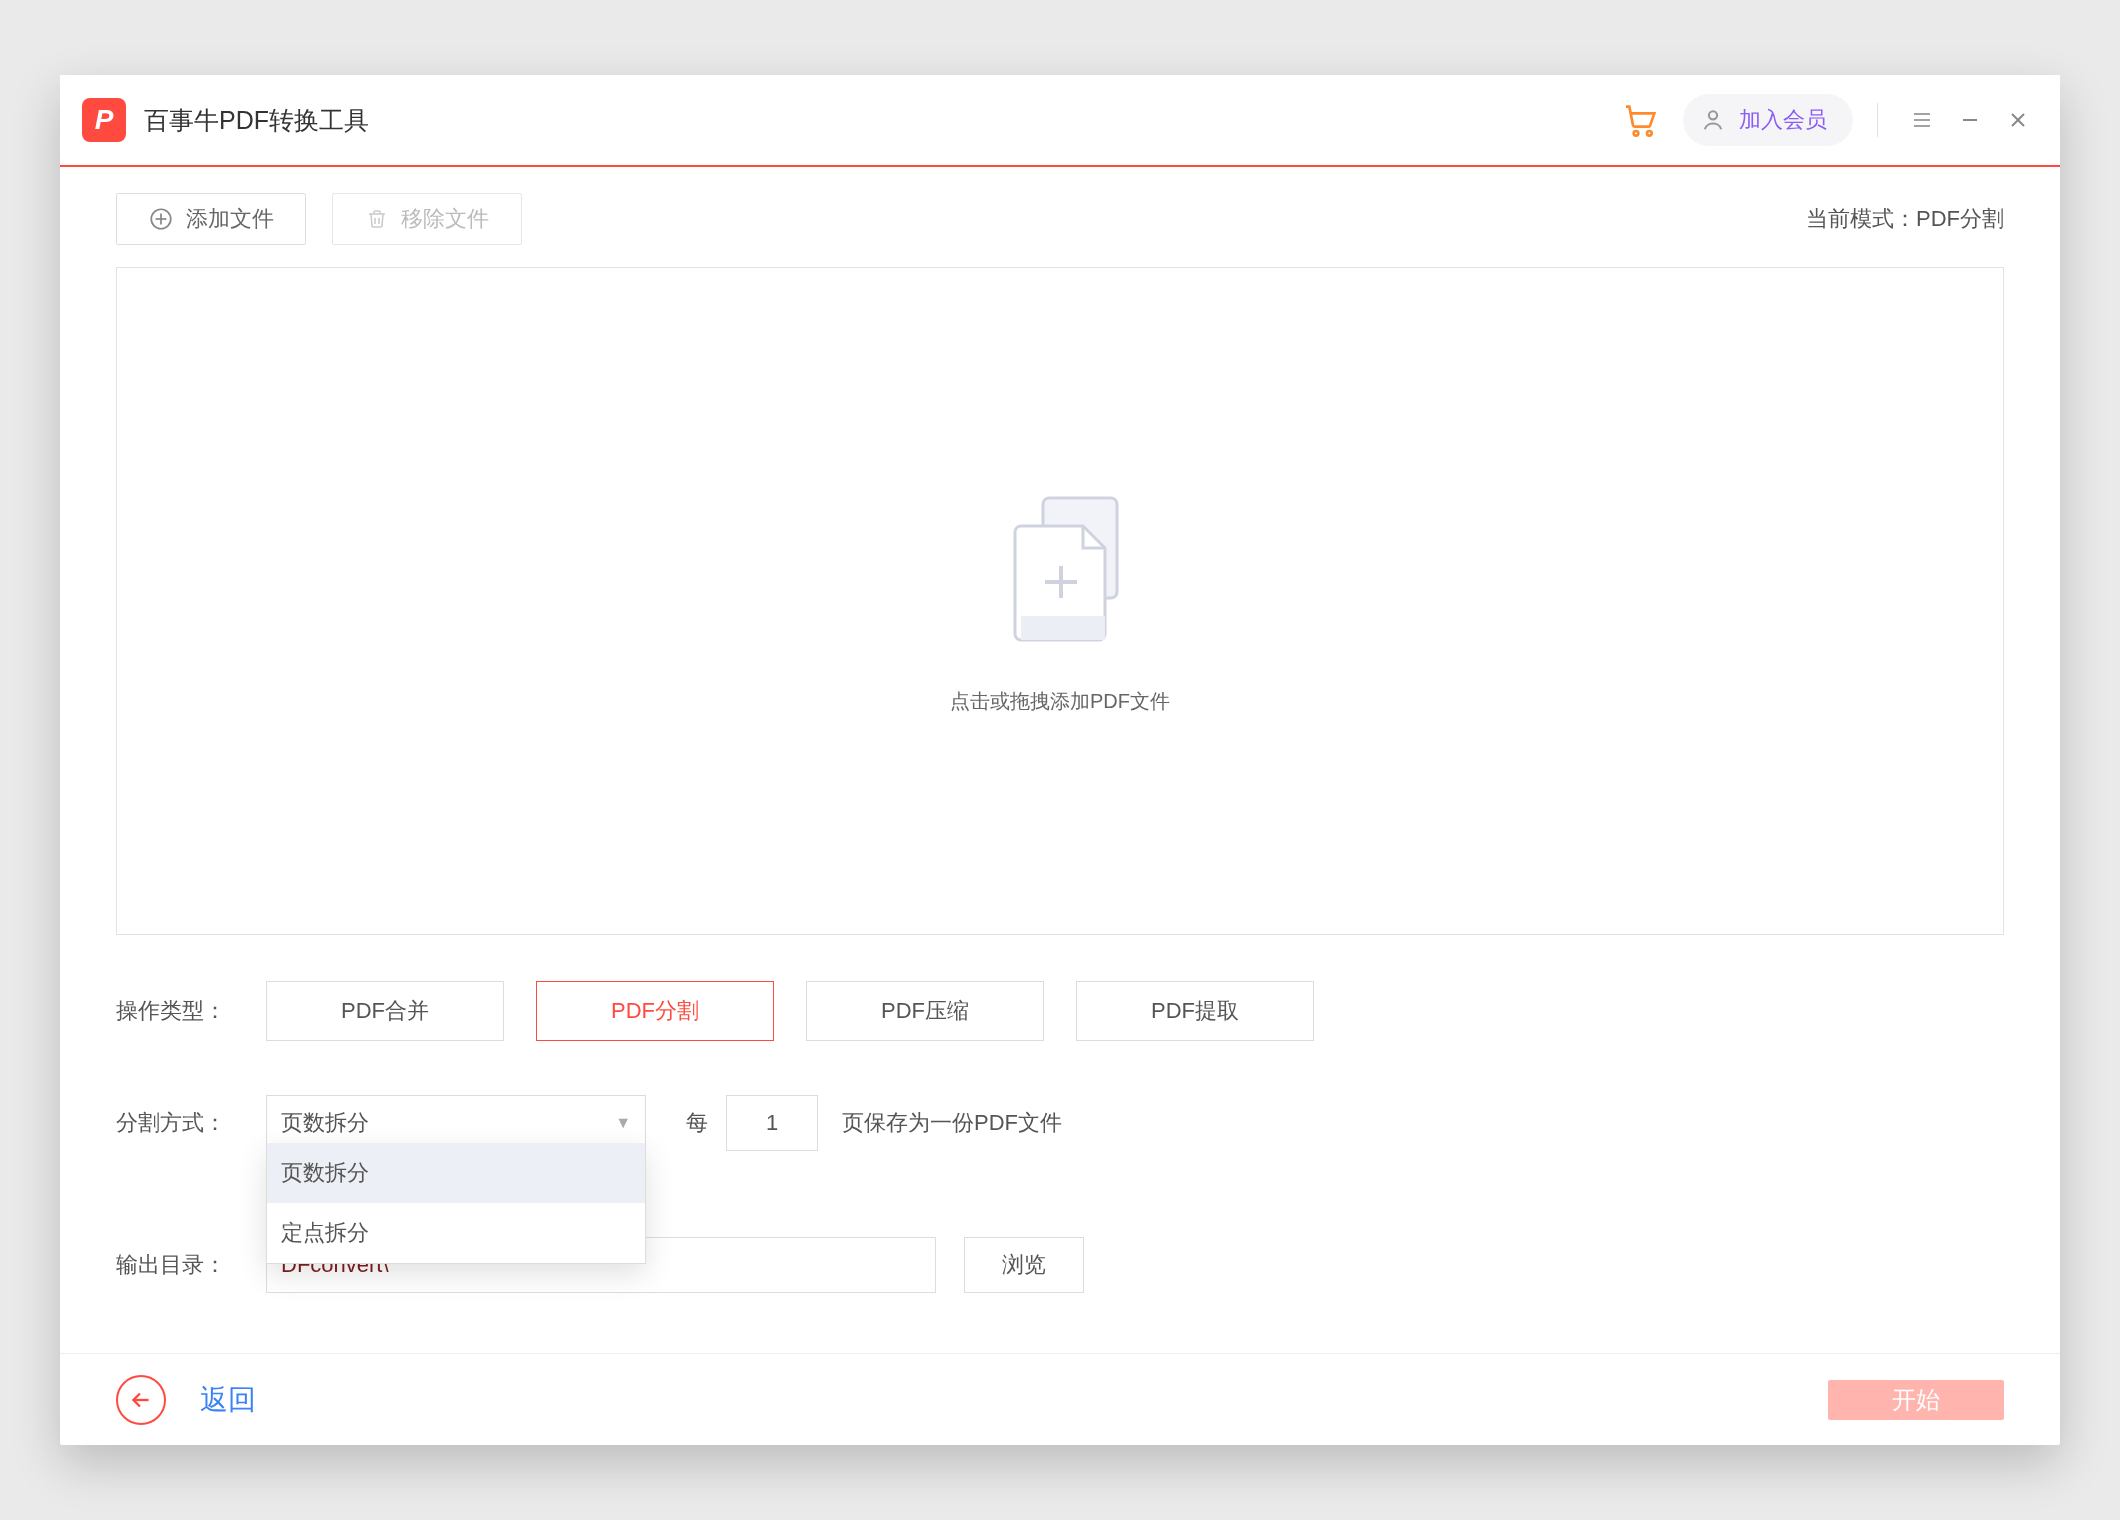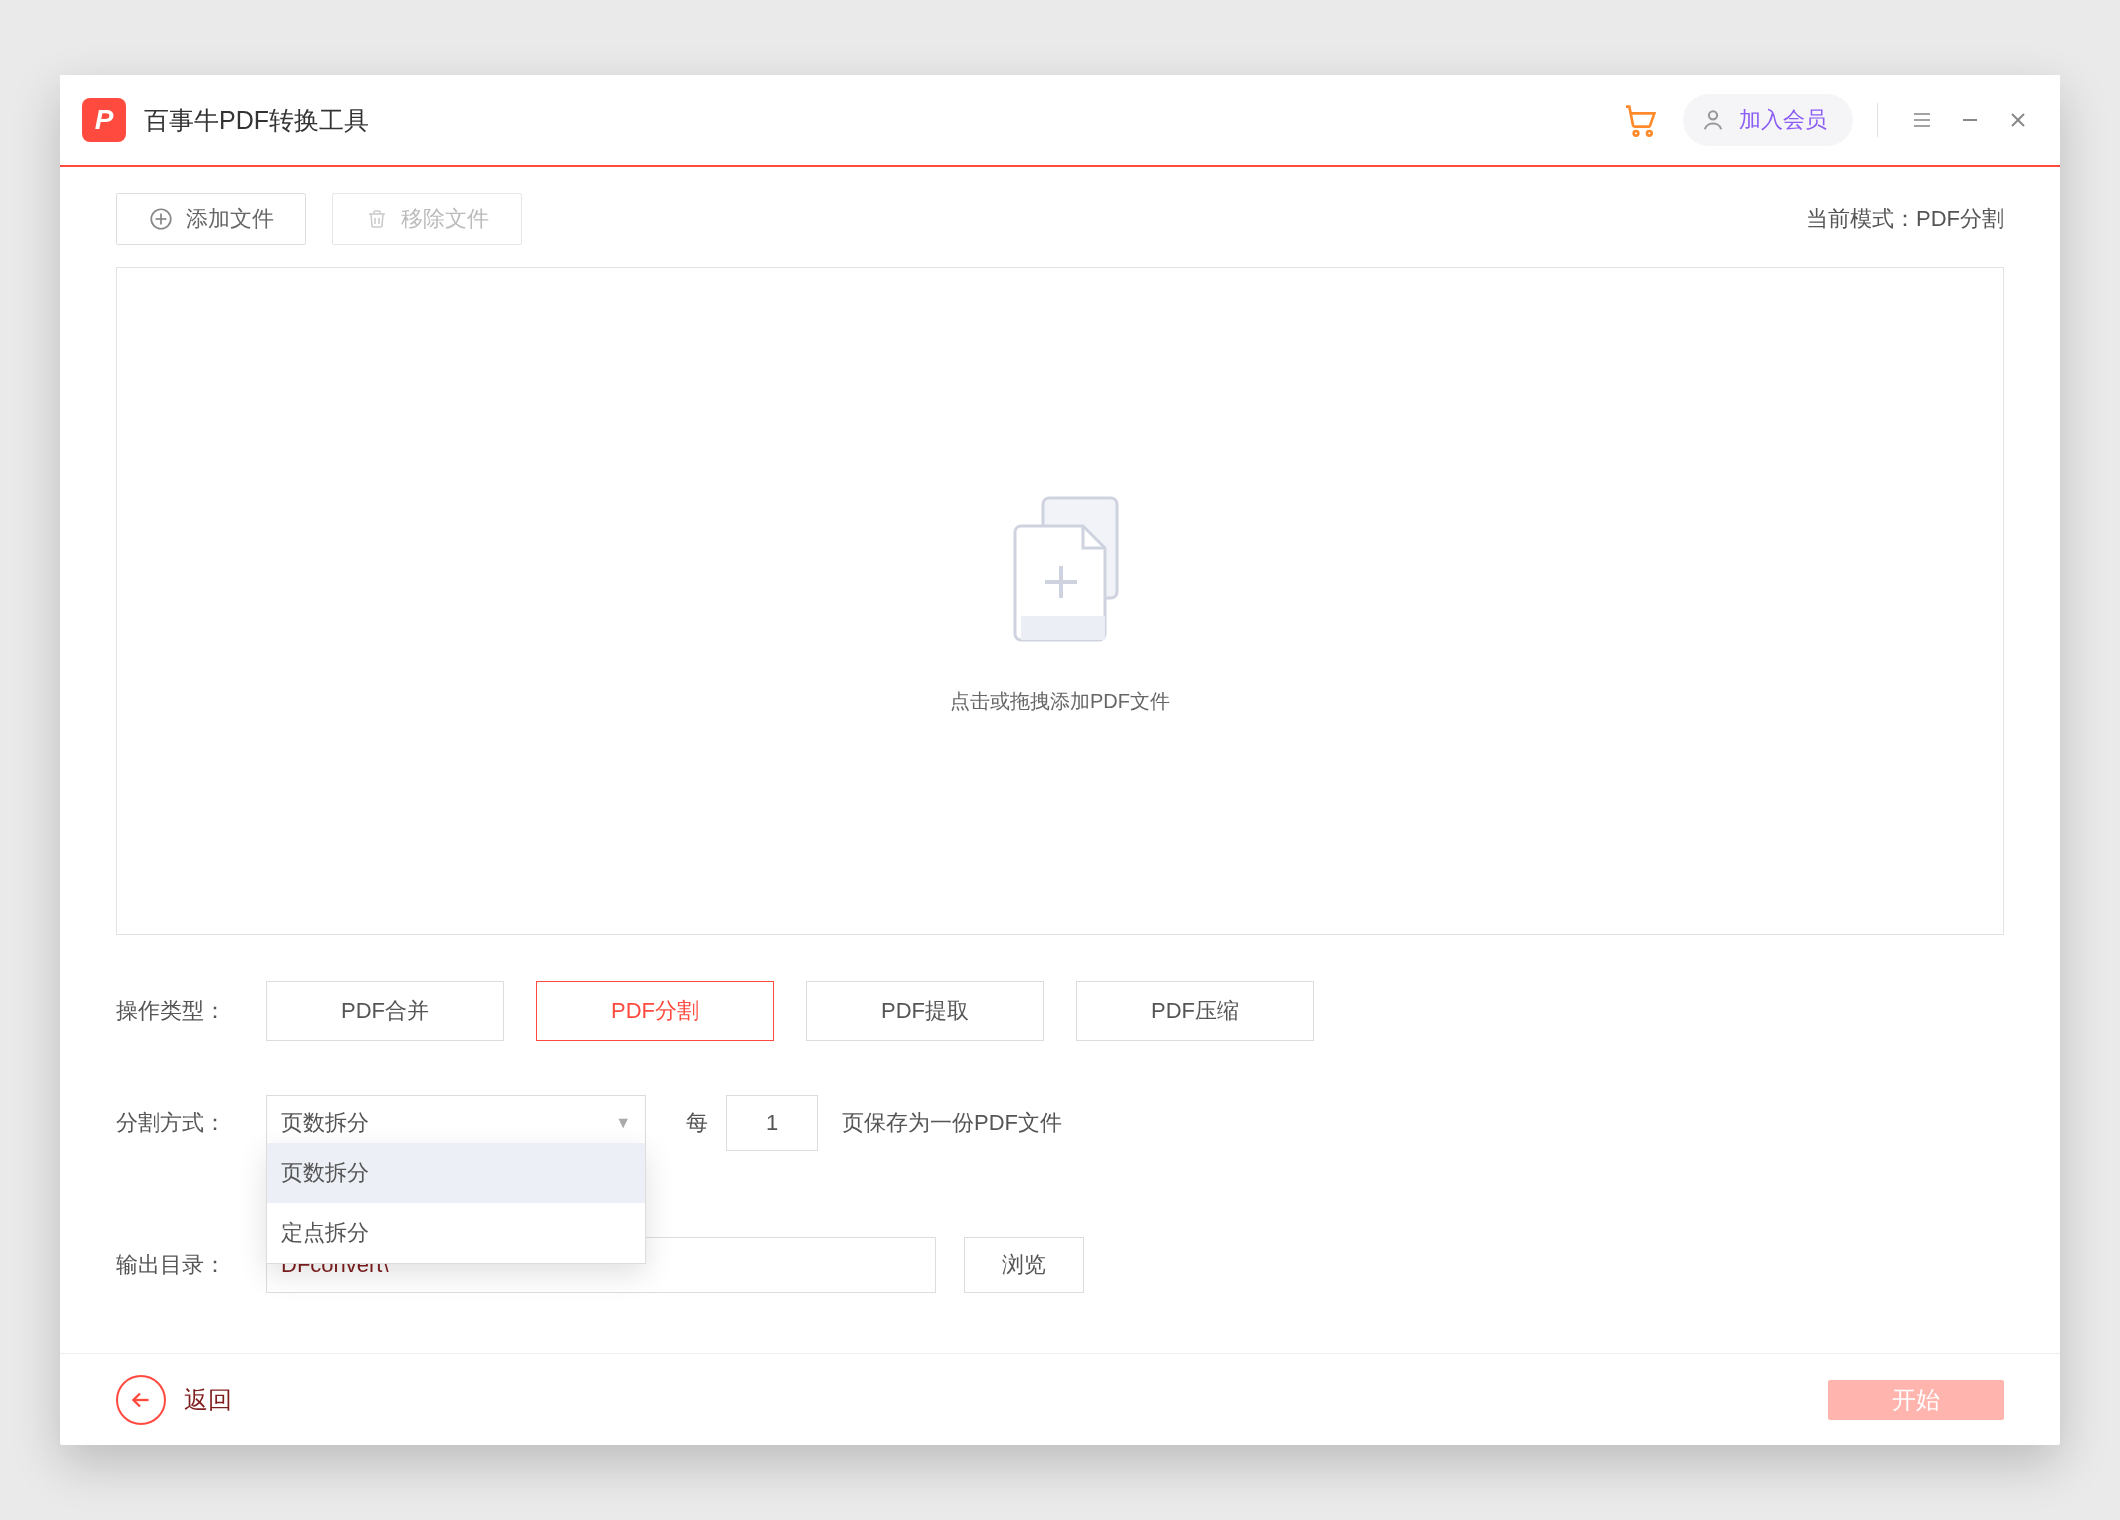--- a/index.html
+++ b/index.html
@@ -118,21 +118,21 @@
   .footer {
     position: absolute; left: 0; right: 0; bottom: 0; height: 92px;
     border-top: 1px solid #eee; display: flex; align-items: center;
     padding: 0 56px;
   }
   .back-btn { display: flex; align-items: center; cursor: pointer; }
   .back-circle {
     width: 50px; height: 50px; border: 2px solid #ff4a3f; border-radius: 50%;
     display: flex; align-items: center; justify-content: center; margin-right: 18px;
   }
-  .back-label { font-size: 24px; color: #7f1d1d; }
+  .back-label { font-size: 28px; color: #3b82f6; margin-left: 16px; }
   .footer .spacer { flex: 1; }
   .start-btn {
     width: 176px; height: 40px; background: #ffb4ae; color: #fff;
     display: flex; align-items: center; justify-content: center;
     font-size: 24px; border-radius: 2px; cursor: pointer;
   }
   input { outline: none; font-family: inherit; }
 </style>
 </head>
 <body>
@@ -231,24 +231,24 @@
     <div class="options">
       <div class="row">
         <div class="row-label">操作类型：</div>
         <div class="op-btn">
             <span>PDF合并</span>
           </div>
         <div class="op-btn active">
             <span>PDF分割</span>
           </div>
         <div class="op-btn">
+            <span>PDF压缩</span>
+          </div>
+        <div class="op-btn">
             <span>PDF提取</span>
-          </div>
-        <div class="op-btn">
-            <span>PDF压缩</span>
           </div>
       </div>
 
       <div class="row row2">
         <div class="row-label">分割方式：</div>
         <div class="select">
           <span>页数拆分</span>
           <span class="tri">▼</span>
         </div>
         <span class="every-label">每</span>

